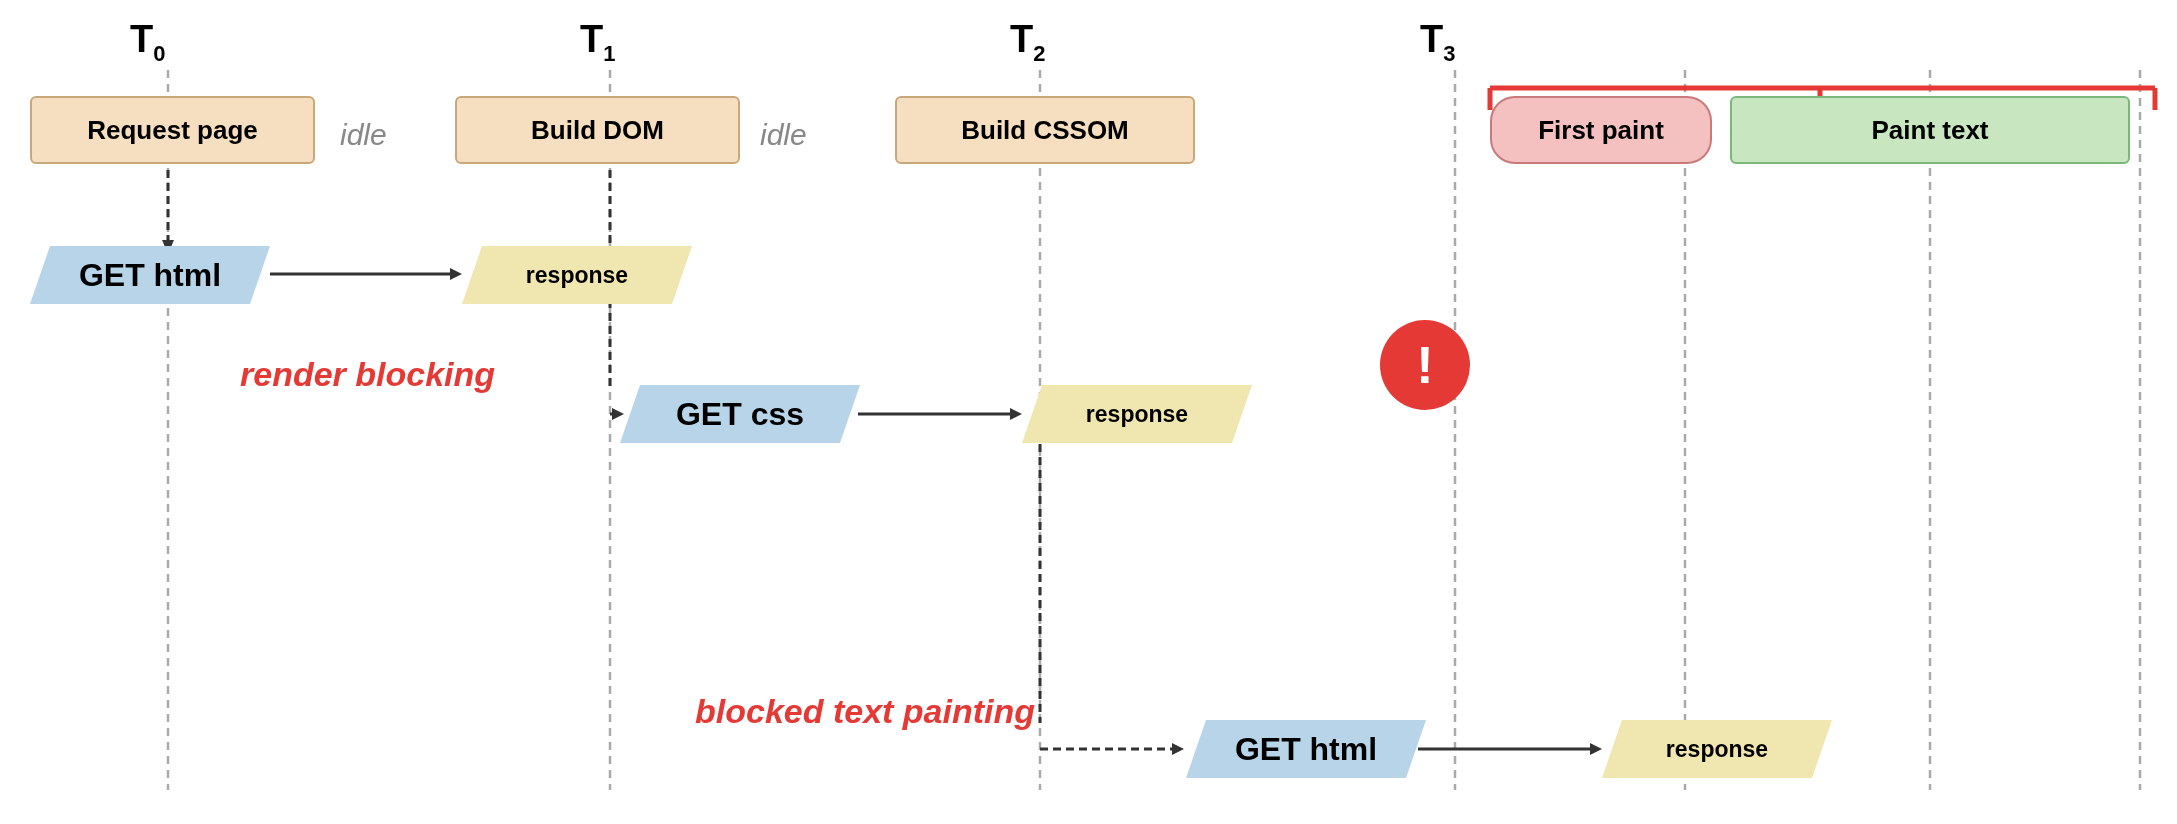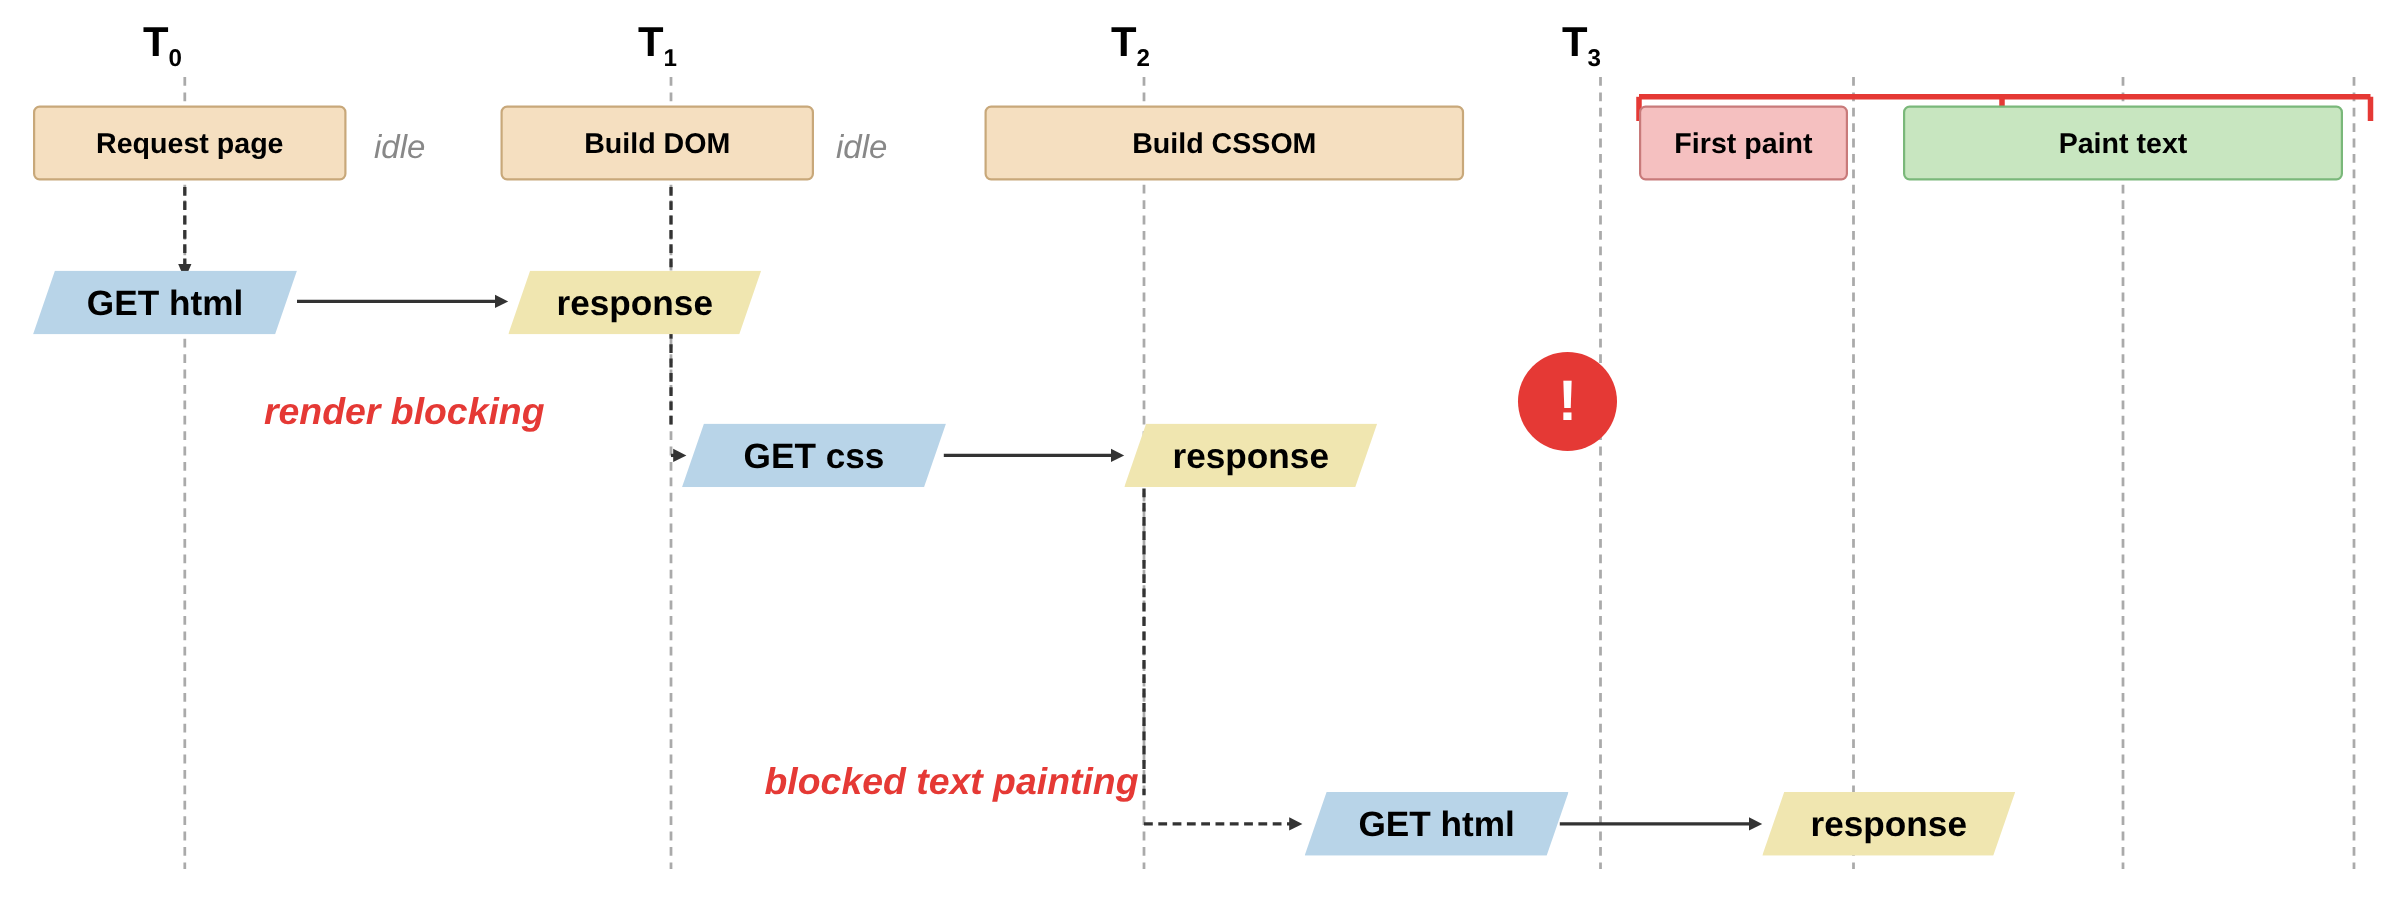--- a/index.html
+++ b/index.html
@@ -68,21 +68,21 @@
     .net-box-blue {
       background: #b8d4e8;
       border: none;
     }
     .net-response {
       position: absolute;
       height: 58px;
       display: flex;
       align-items: center;
       justify-content: center;
-      font-size: 32px;
+      font-size: 23px;
       font-weight: bold;
       clip-path: polygon(20px 0%, 100% 0%, calc(100% - 20px) 100%, 0% 100%);
       background: #f0e6b0;
       border: none;
     }
 
     
     .arrow-svg {
       position: absolute;
       top: 0;
@@ -175,24 +175,24 @@
   <div class="time-label" style="left:1420px;">
     <span>T</span><sub>3</sub>
   </div>
 
   <div class="process-bar" style="left:30px; width:285px; background:#f5dfc0; border-color:#c8a87a;">
     <span>Request page</span>
   </div>
   <div class="process-bar" style="left:455px; width:285px; background:#f5dfc0; border-color:#c8a87a;">
     <span>Build DOM</span>
   </div>
-  <div class="process-bar" style="left:895px; width:436px; background:#f5dfc0; border-color:#c8a87a;">
+  <div class="process-bar" style="left:895px; width:300px; background:#f5dfc0; border-color:#c8a87a;">
     <span>Build CSSOM</span>
   </div>
-  <div class="process-bar" style="left:1490px; width:190px; background:#f5c0c0; border-color:#c87a7a;">
+  <div class="process-bar" style="left:1490px; width:222px; background:#f5c0c0; border-color:#c87a7a;border-radius:25px;">
     <span>First paint</span>
   </div>
   <div class="process-bar" style="left:1730px; width:400px; background:#c8e6c0; border-color:#7ab87a;">
     <span>Paint text</span>
   </div>
 
   <div class="idle-label" style="left:340px;">
     <span>idle</span>
   </div>
   <div class="idle-label" style="left:760px;">

